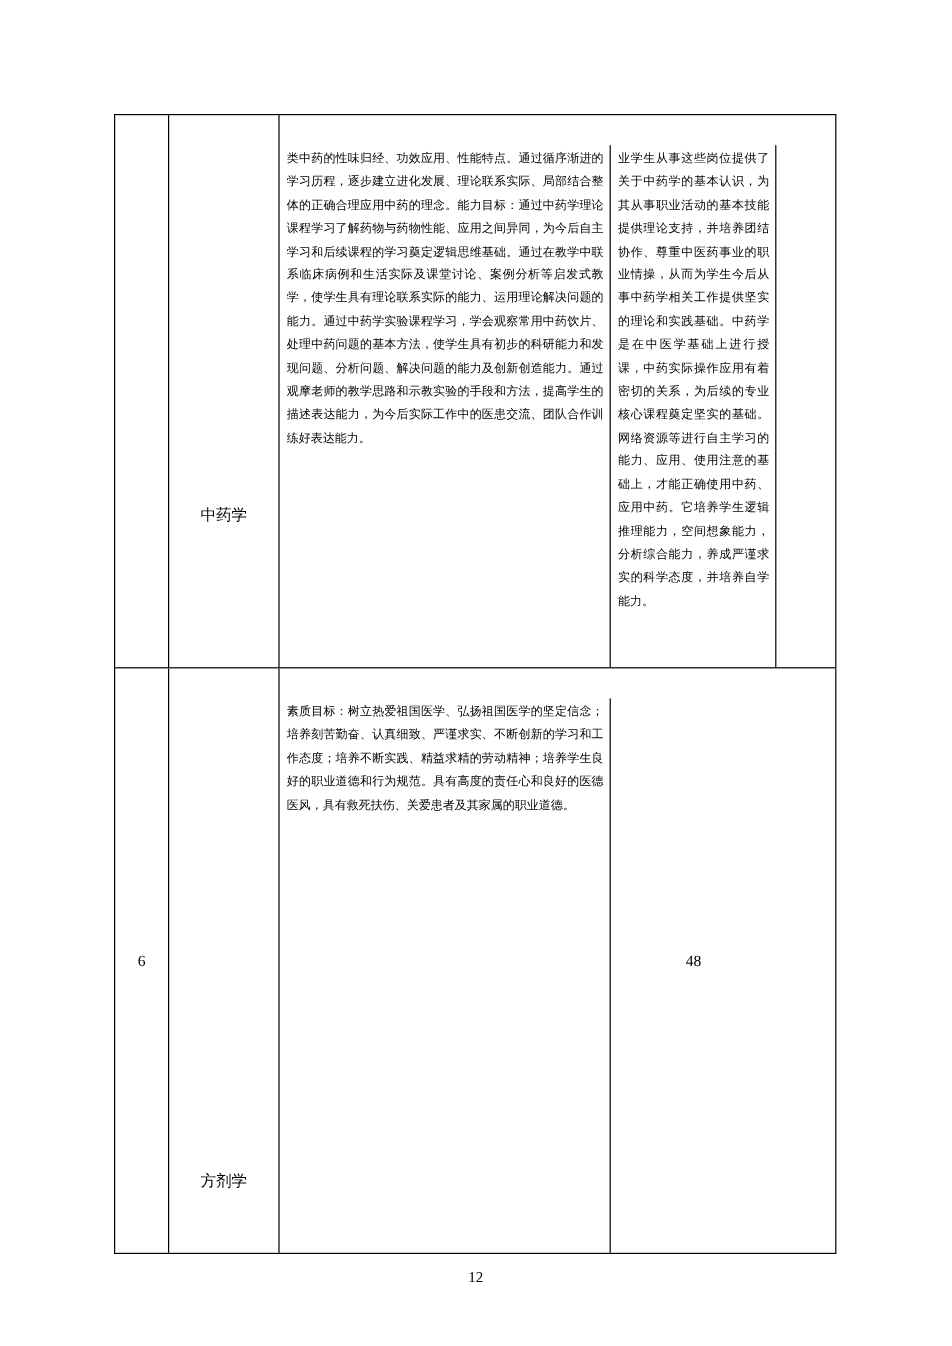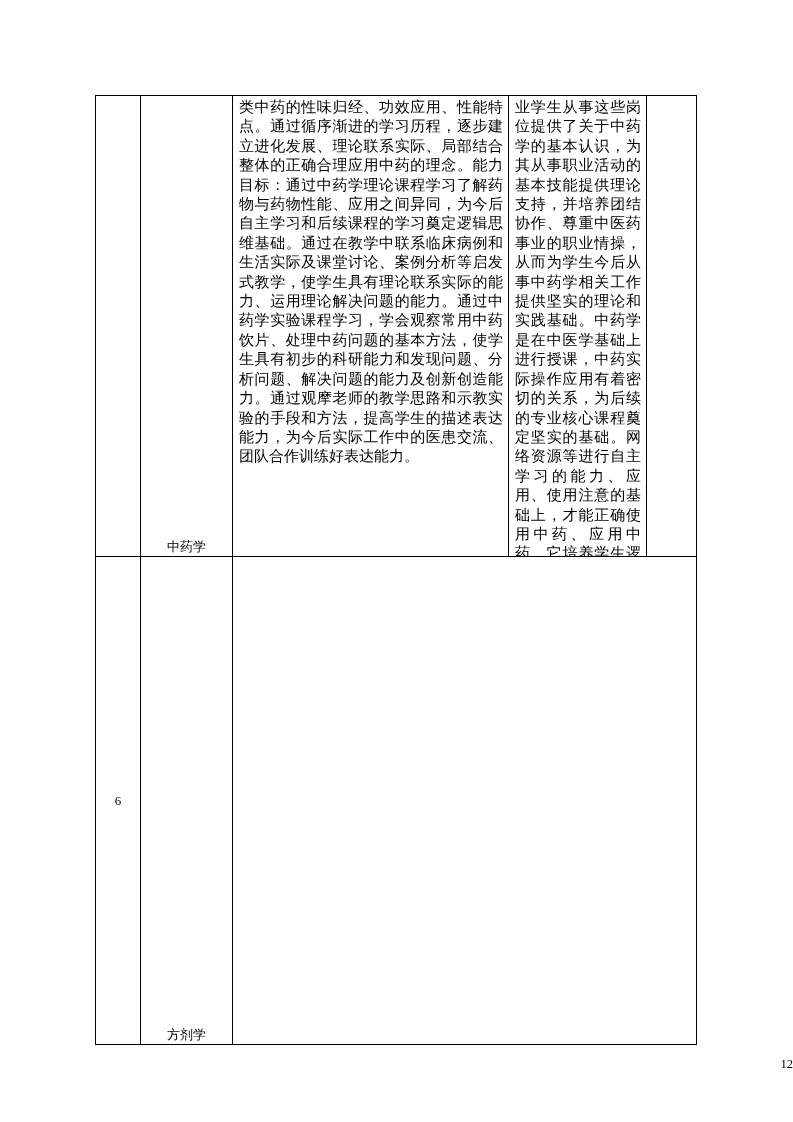--- a/index.html
+++ b/index.html
@@ -27,47 +27,48 @@
     grid-template-columns: 45px 92px 276px 138px 51px;
   }
   .t-row-0 { height: 461px; border-bottom: 1px solid #000; }
   .t-row-1 { height: 487px; }
   .cell {
     border-right: 1px solid #000;
     overflow: hidden;
   }
   .cell:last-child { border-right: none; }
   .txt {
-    font-size: 15px;
+    font-size: 10px;
     line-height: 19.4px;
     text-align: justify;
     text-justify: inter-ideograph;
     padding: 2px 5px 2px 6px;
+    margin-top: 25px;
   }
   .txt p { margin: 0 0 11px 0; }
   .txt p:last-child { margin-bottom: 0; }
   .cell-center {
     display: flex;
     align-items: center;
     justify-content: center;
     font-size: 13px;
   }
   .cell-course {
     display: flex;
     justify-content: center;
-    align-items: flex-end;
+    align-items: center;
     font-size: 13px;
   }
   .cell-course-0 { padding-top: 206px; }
   .cell-course-1 { padding-top: 366px; }
   .page-number {
     position: absolute;
     left: 0; right: 0;
     top: 1057px;
-    text-align: right;
+    text-align: center;
     font-size: 12.5px;
   }
 </style>
 </head>
 <body>
 
 <div class="page">
 
   <div class="doc-table">
 
@@ -90,20 +91,24 @@
     </div>
 
     <div class="t-row t-row-1">
       <div class="cell cell-center">
         <span>6</span>
       </div>
       <div class="cell cell-course cell-course-1">
         <span>方剂学</span>
       </div>
       <div class="cell txt">
+        <p>素质目标：树立热爱祖国医学、弘扬祖国医学的坚定信念；培养刻苦勤奋、认真细致、严谨求实、不断创新的学习和工作态度；培养不断实践、精益求精的劳动精神；培养学生良好的职业道德和行为规范。具有高度的责任心和良好的医德医风，具有救死扶伤、关爱患者及其家属的职业道德。</p>
+      </div>
+      <div class="cell cell-center">
+        <span>48</span>
       </div>
     </div>
 
   </div>
 
   <div class="page-number">12</div>
 
 </div>
 
 </body></html>

